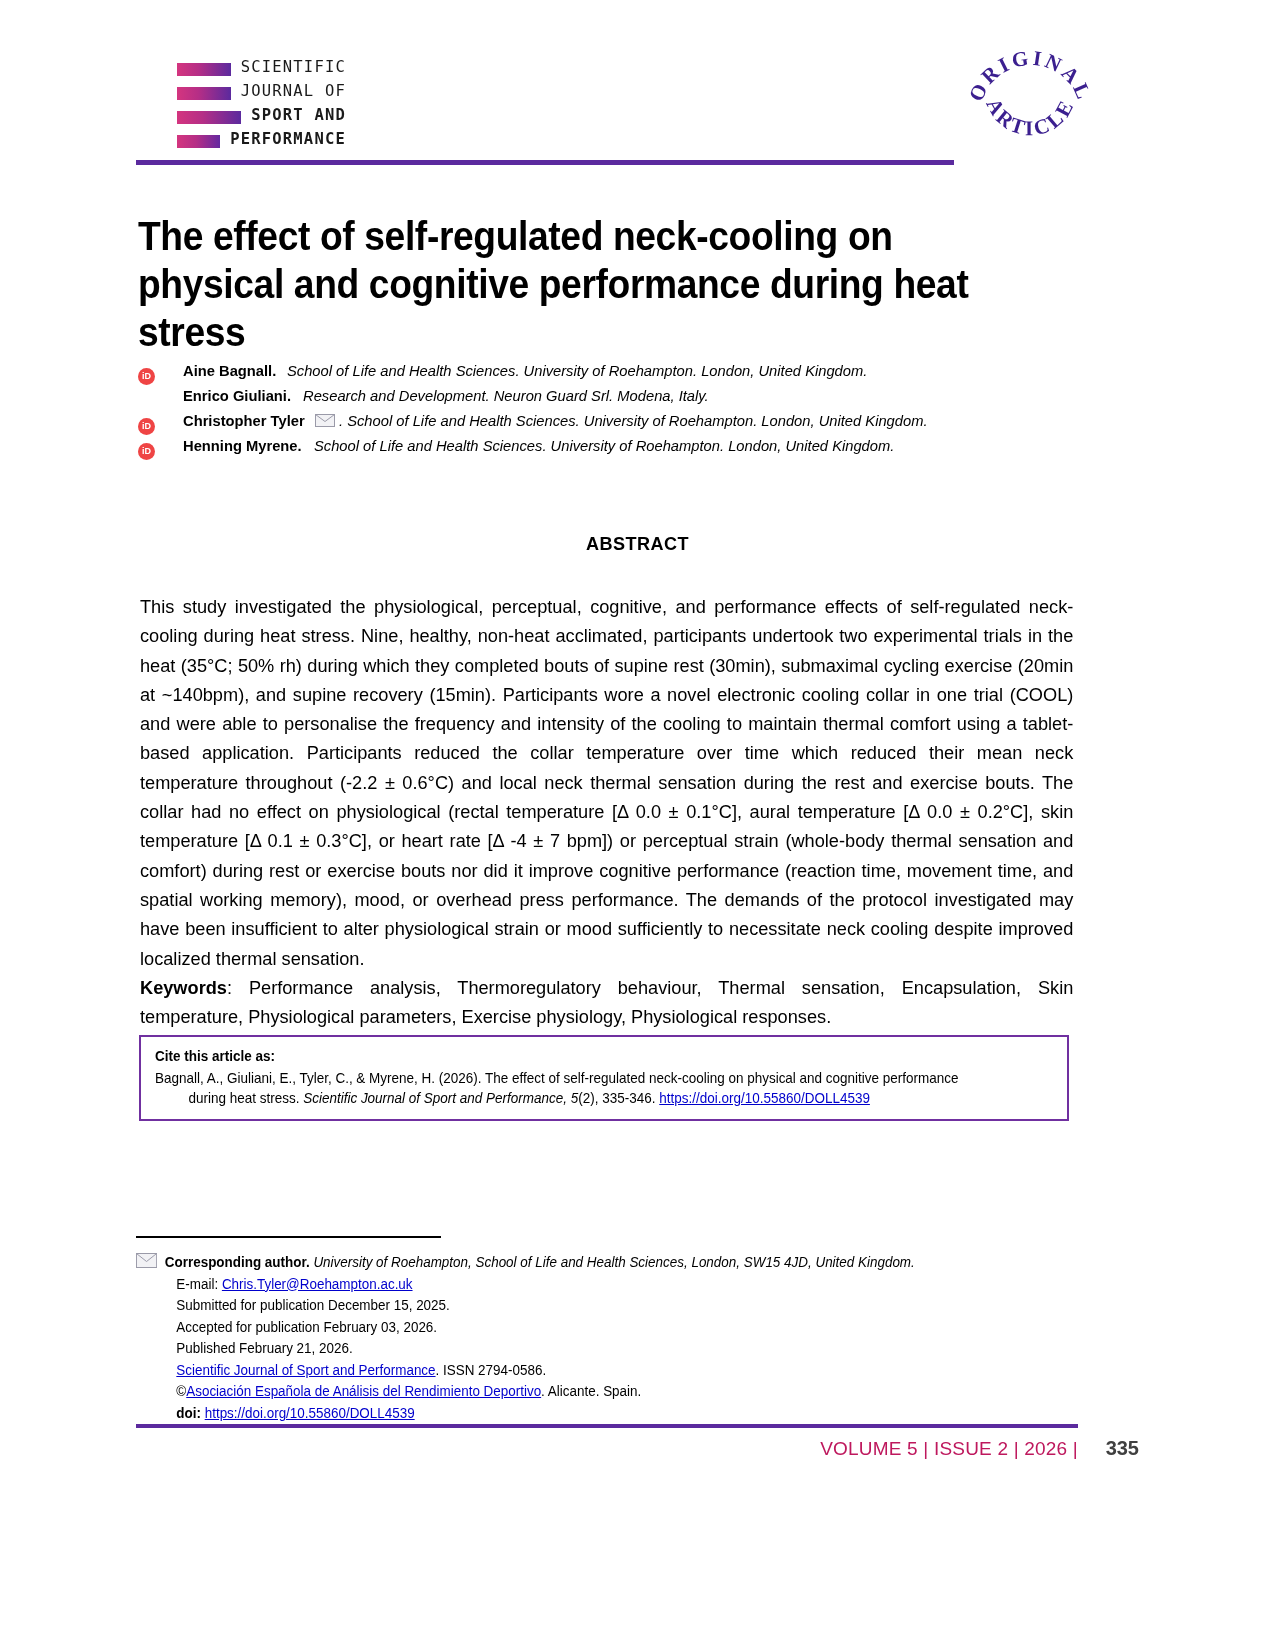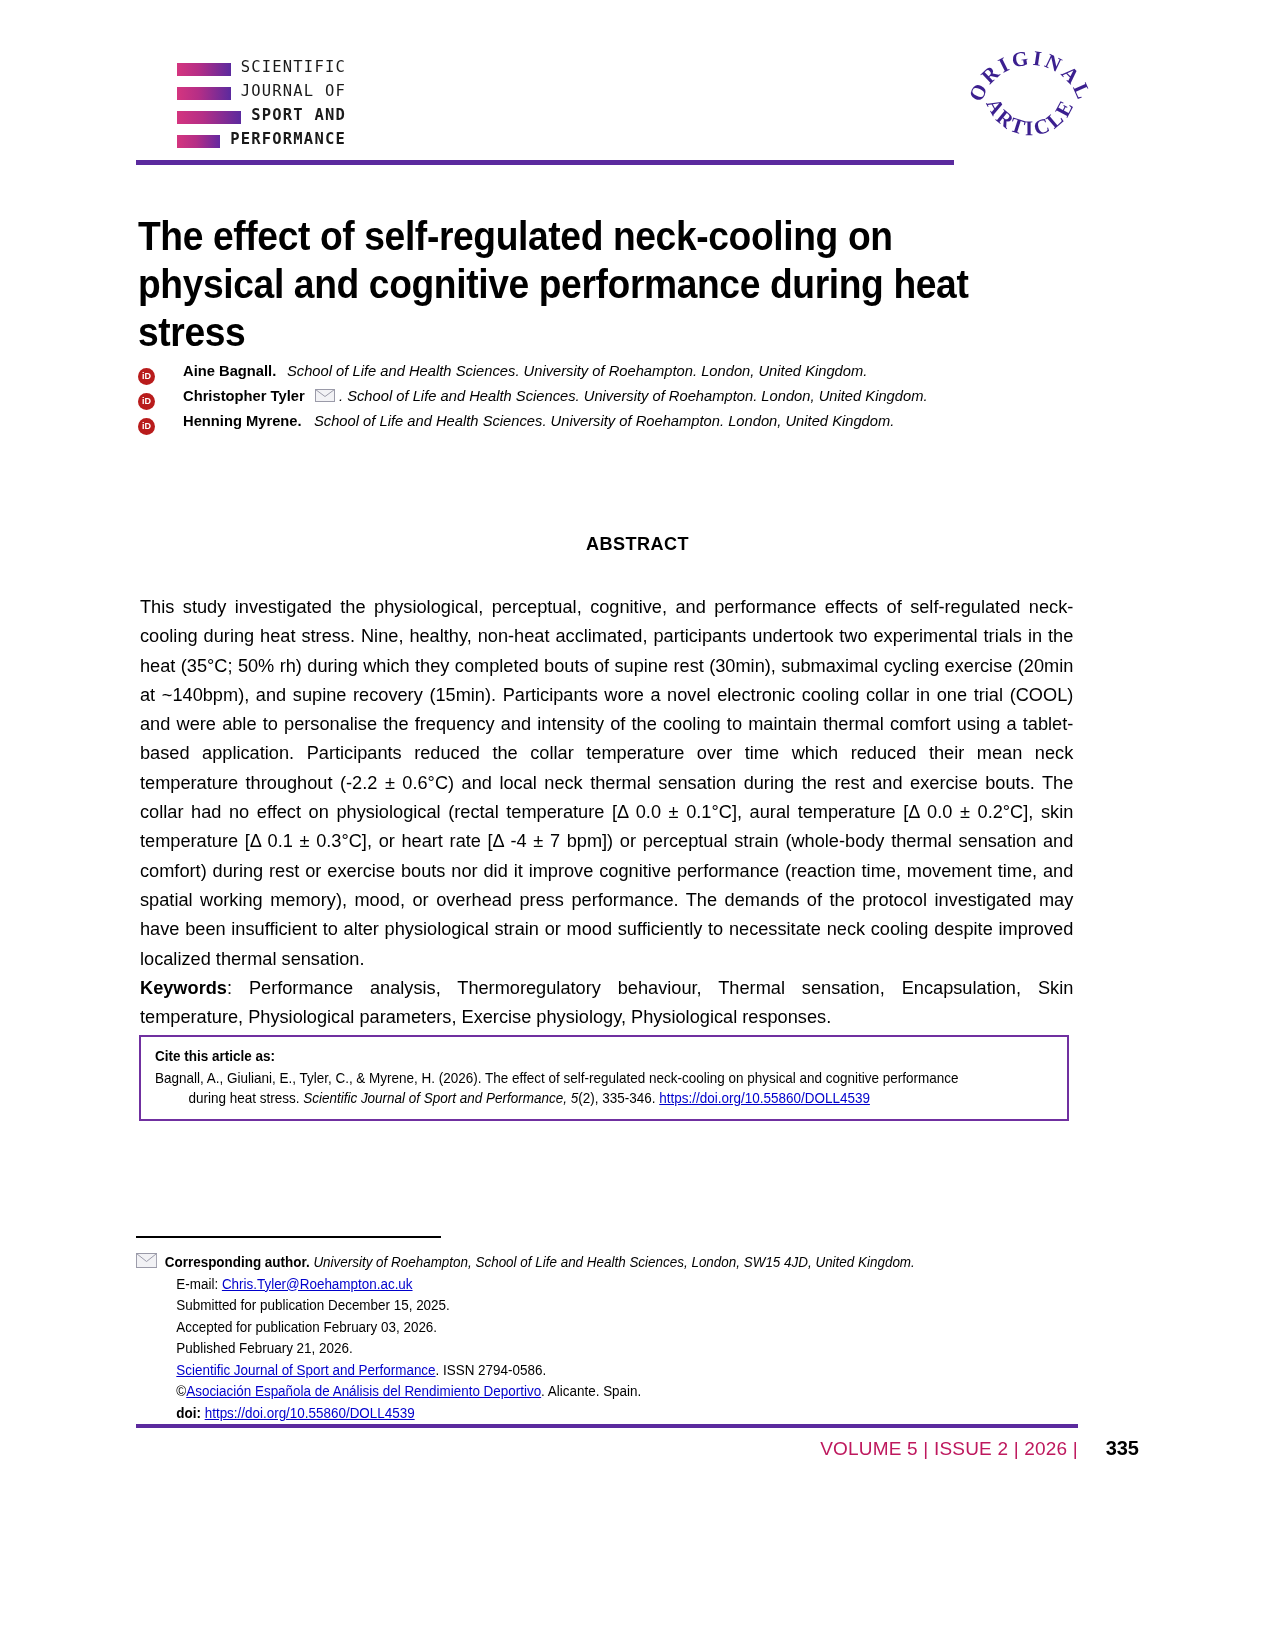--- a/index.html
+++ b/index.html
@@ -105,21 +105,21 @@
     align-items: baseline;
     height: 25px;
     white-space: nowrap;
   }
   .orcid {
     display: inline-block;
     width: 17px;
     height: 17px;
     min-width: 17px;
     border-radius: 50%;
-    background: #b91c1c;
+    background: #ef4444;
     color: #ffffff;
     font-size: 9px;
     font-weight: bold;
     line-height: 17px;
     text-align: center;
     font-family: "Liberation Sans", sans-serif;
     position: relative;
     top: 3px;
     margin-right: 0px;
   }
@@ -255,21 +255,21 @@
     color: #be185d;
     letter-spacing: 0.2px;
     white-space: nowrap;
   }
   .page-num {
     position: absolute;
     right: 136px;
     top: 1437px;
     font-size: 20px;
     font-weight: bold;
-    color: #000000;
+    color: #404040;
   }
 </style>
 </head>
 <body>
 
 <div class="page">
 
   <div class="masthead">
     <div class="mast-row">
       <div class="mast-bar bar1"></div>
@@ -309,20 +309,25 @@
   <div class="title">The effect of self-regulated neck-cooling on physical and cognitive performance during heat stress</div>
 
   <div class="authors">
 
     <div class="author-row">
       <span class="orcid">iD</span>
       <span class="author-name">Aine Bagnall.</span>
       <span class="author-aff" style="margin-left:6px;">School of Life and Health Sciences. University of Roehampton. London, United Kingdom.</span>
     </div>
 
+    <div class="author-row">
+      <span class="orcid empty"></span>
+      <span class="author-name">Enrico Giuliani.</span>
+      <span class="author-aff" style="margin-left:6px;">Research and Development. Neuron Guard Srl. Modena, Italy.</span>
+    </div>
 
     <div class="author-row">
       <span class="orcid">iD</span>
       <span class="author-name">Christopher Tyler</span>
       <span class="env-icon">
         <svg width="20" height="13" viewBox="0 0 20 13">
           <rect x="0.5" y="0.5" width="19" height="12" fill="#f2f2f5" stroke="#9a9aa8" stroke-width="1"></rect>
           <path d="M0.5,0.5 L10,7.5 L19.5,0.5" fill="none" stroke="#9a9aa8" stroke-width="1"></path>
         </svg>
       </span>

